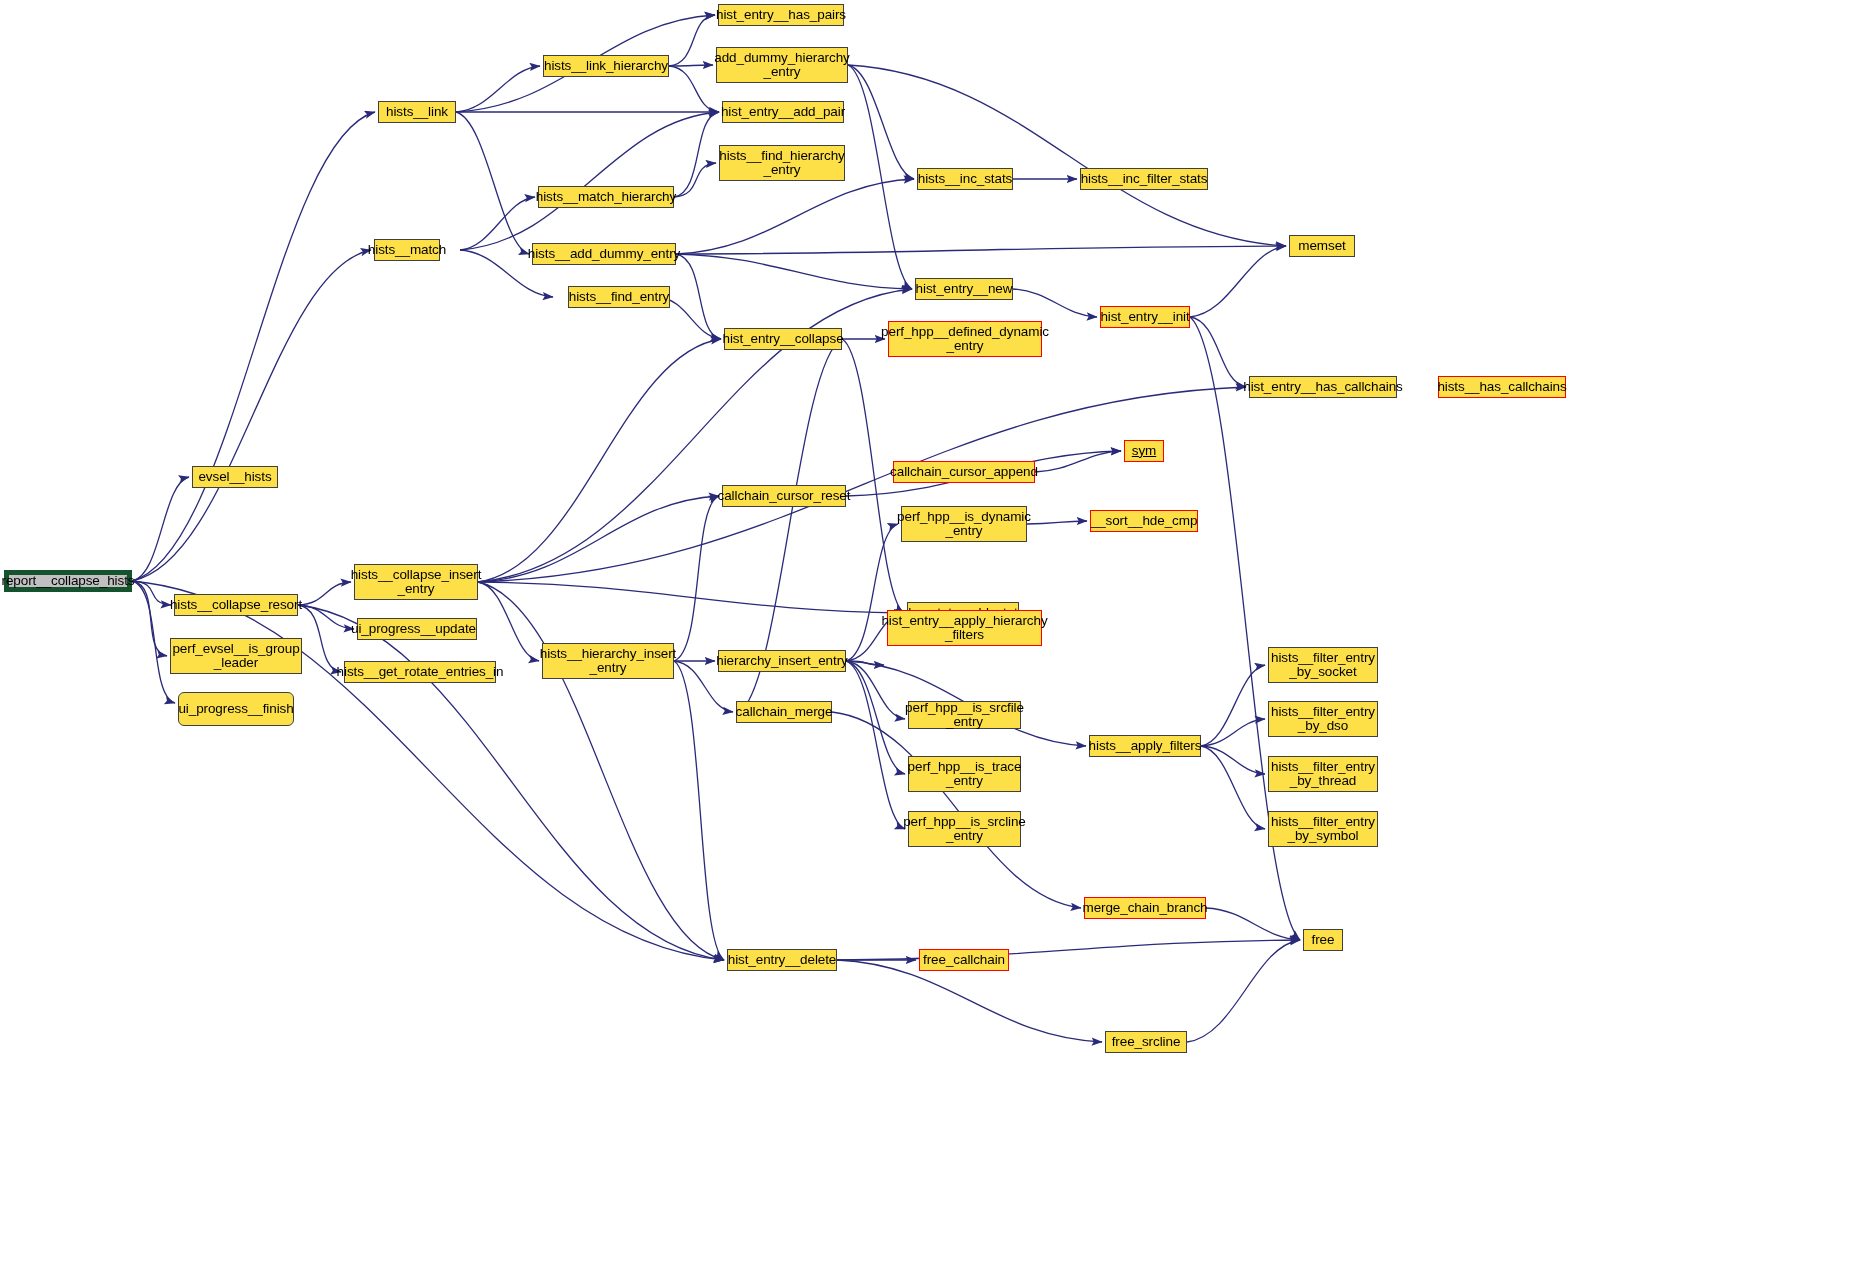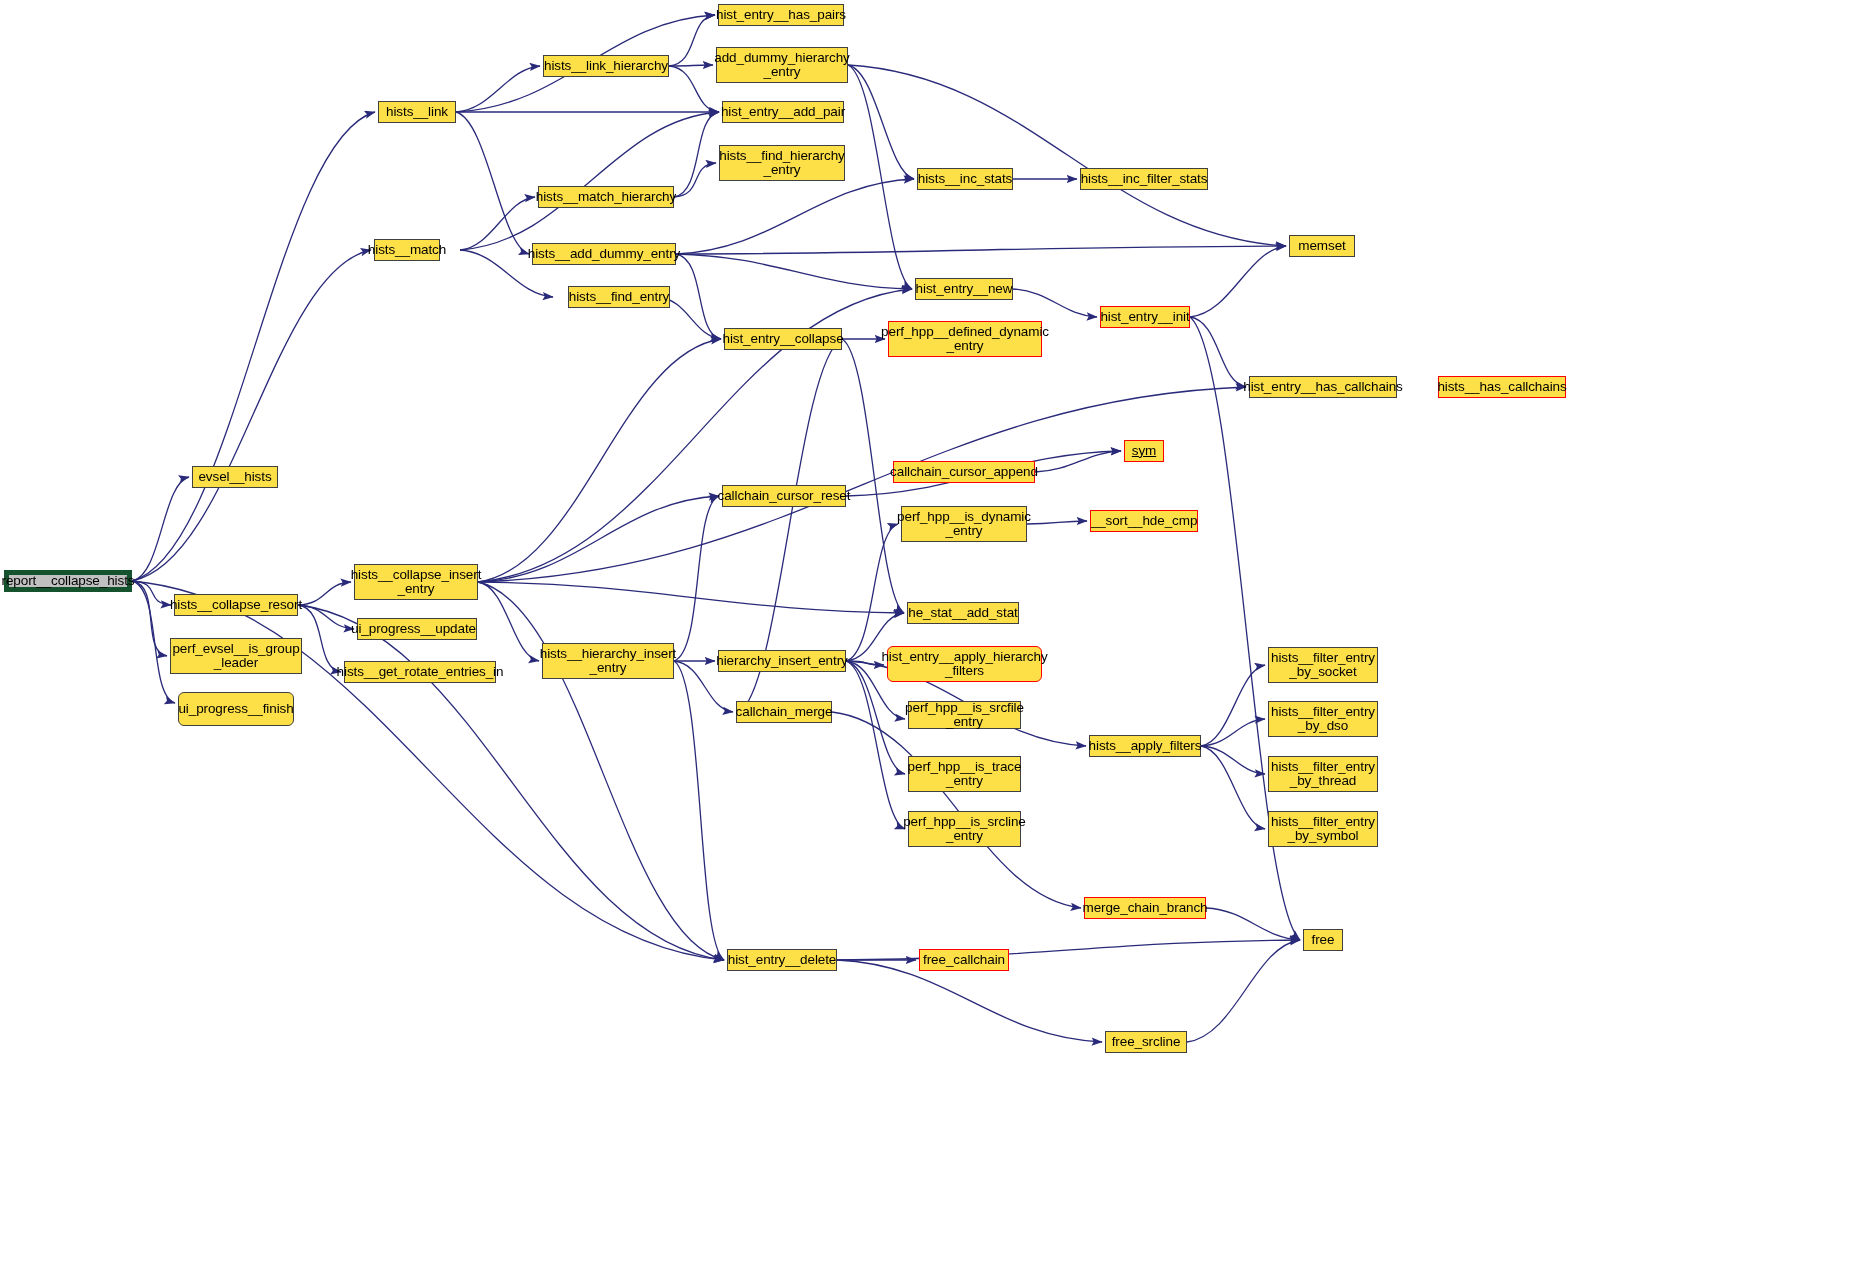--- a/index.html
+++ b/index.html
@@ -160,21 +160,21 @@
       <div class="node" style="left: 727px; top: 949px; width: 110px; height: 22px;"><span class="lbl">hist_entry__delete</span></div>
       <div class="node" style="left: 917px; top: 168px; width: 96px; height: 22px;"><span class="lbl">hists__inc_stats</span></div>
       <div class="node" style="left: 915px; top: 278px; width: 98px; height: 22px;"><span class="lbl">hist_entry__new</span></div>
       <div class="node red" style="left: 888px; top: 321px; width: 154px; height: 36px;"><span class="lbl">perf_hpp__defined_dynamic
 _entry</span></div>
       <div class="node red" style="left: 893px; top: 461px; width: 142px; height: 22px;"><span class="lbl">callchain_cursor_append</span></div>
       <div class="node" style="left: 901px; top: 506px; width: 126px; height: 36px;"><span class="lbl">perf_hpp__is_dynamic
 _entry</span></div>
       <div class="node" style="left: 907px; top: 602px; width: 112px; height: 22px;"><span class="lbl">he_stat__add_stat</span></div>
       <div class="node" style="left: 718px; top: 650px; width: 128px; height: 22px;"><span class="lbl">hierarchy_insert_entry</span></div>
-      <div class="node red" style="left: 887px; top: 646px; width: 155px; height: 36px; border-radius: 6px;"><span class="lbl">hist_entry__apply_hierarchy
+      <div class="node red" style="left: 887px; top: 610px; width: 155px; height: 36px;"><span class="lbl">hist_entry__apply_hierarchy
 _filters</span></div>
       <div class="node" style="left: 908px; top: 701px; width: 113px; height: 28px;"><span class="lbl">perf_hpp__is_srcfile
 _entry</span></div>
       <div class="node" style="left: 908px; top: 756px; width: 113px; height: 36px;"><span class="lbl">perf_hpp__is_trace
 _entry</span></div>
       <div class="node" style="left: 908px; top: 811px; width: 113px; height: 36px;"><span class="lbl">perf_hpp__is_srcline
 _entry</span></div>
       <div class="node" style="left: 1080px; top: 168px; width: 128px; height: 22px;"><span class="lbl">hists__inc_filter_stats</span></div>
       <div class="node red" style="left: 1100px; top: 306px; width: 90px; height: 22px;"><span class="lbl">hist_entry__init</span></div>
       <div class="node red" style="left: 1124px; top: 440px; width: 40px; height: 22px; text-decoration: underline;"><span class="lbl">sym</span></div>

